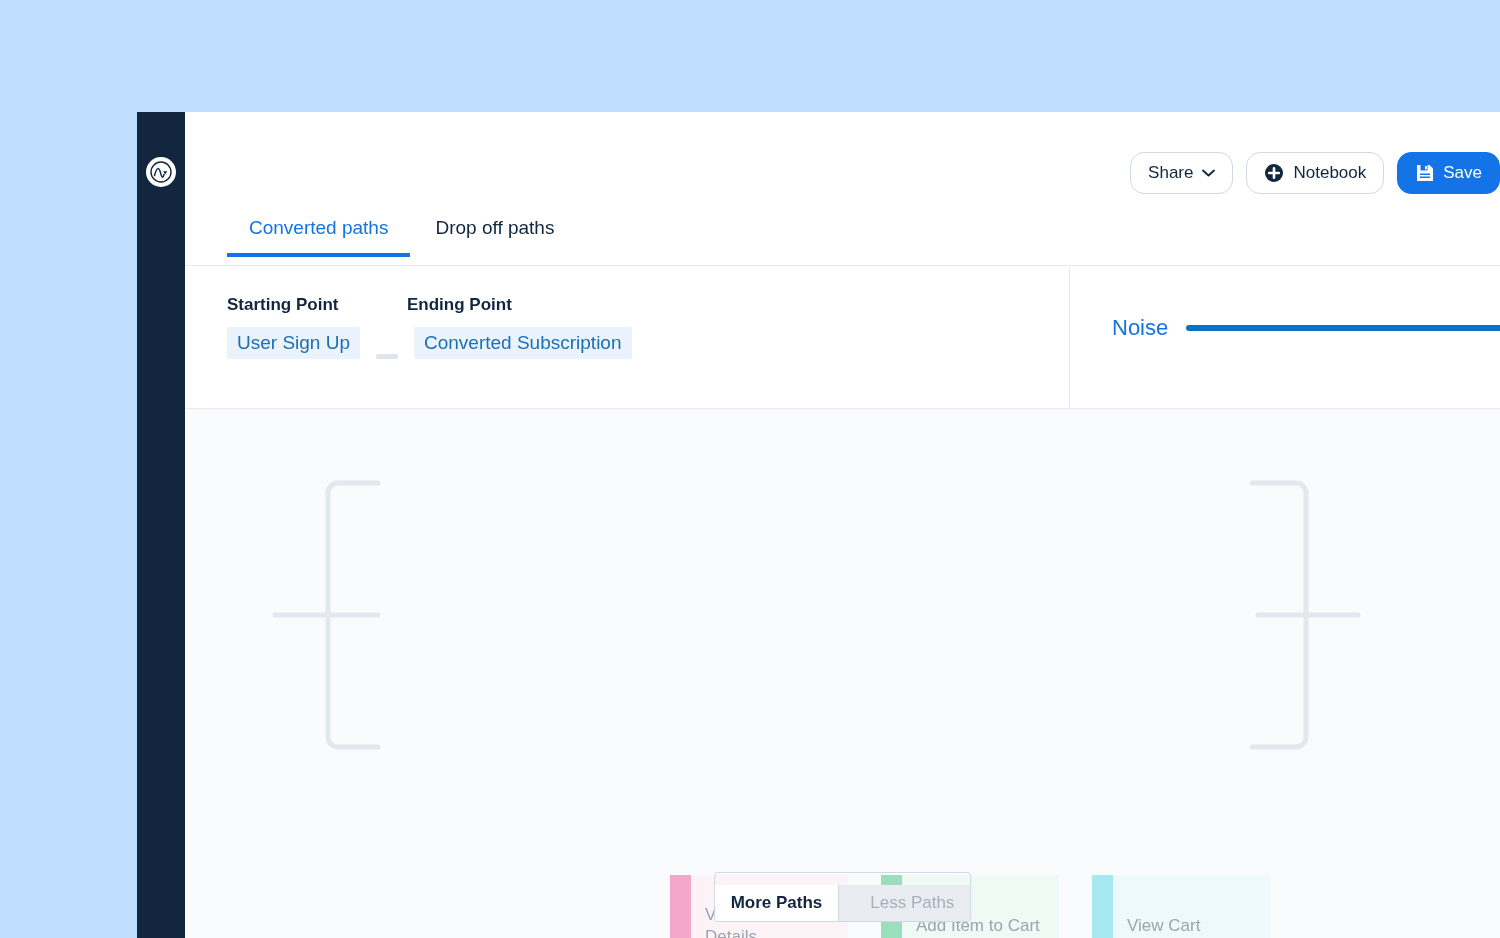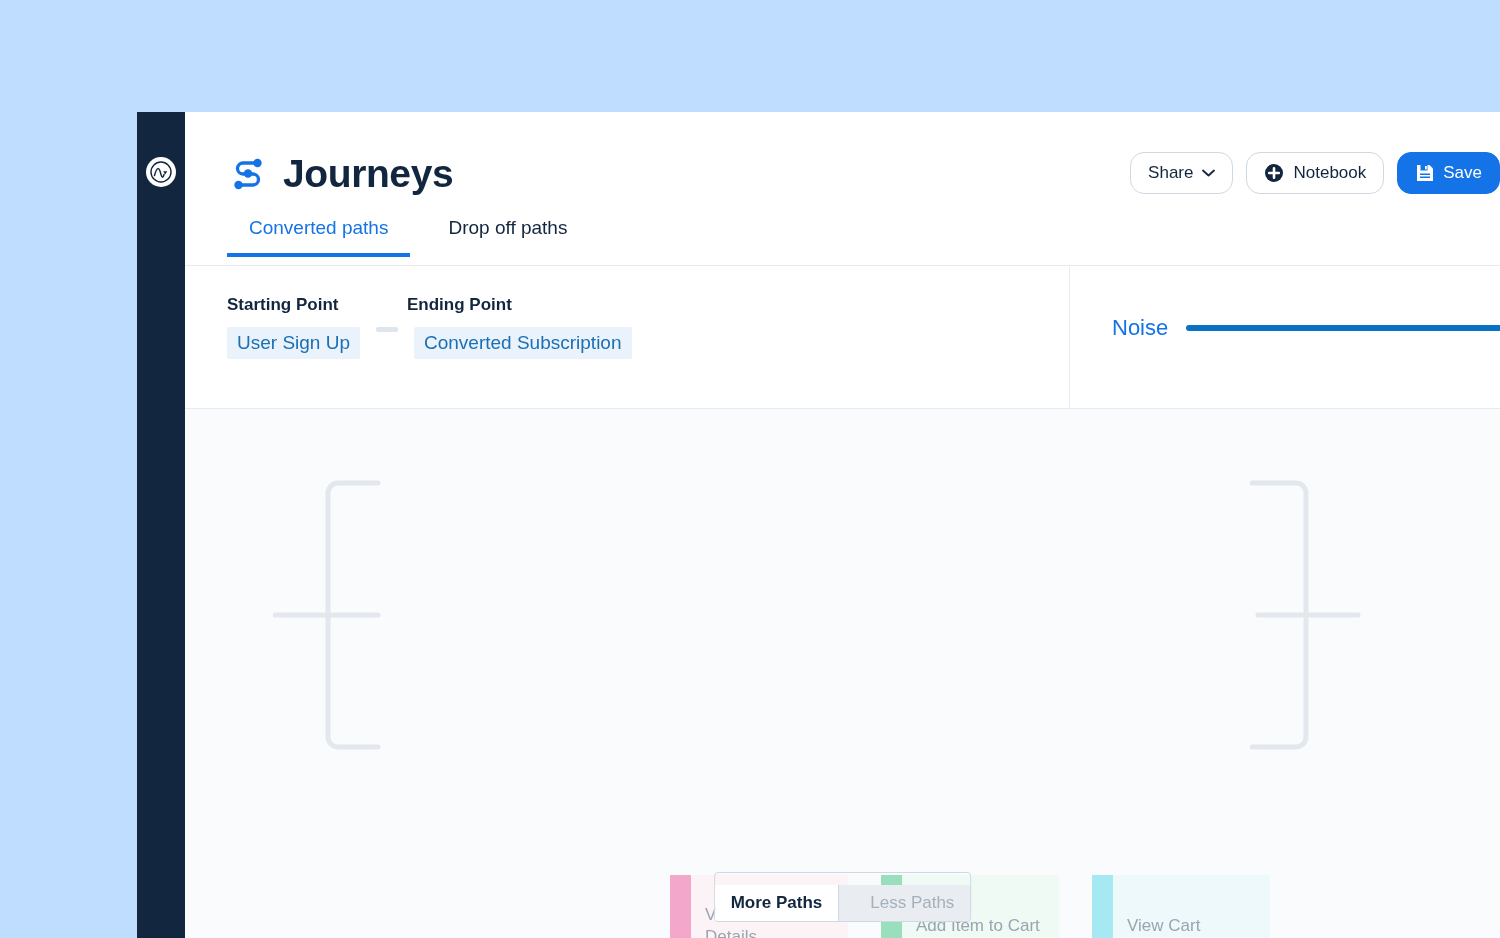--- a/index.html
+++ b/index.html
@@ -70,21 +70,21 @@
   }
   .btn-primary {
     background: #1473e6; border-color: #1473e6; color: #ffffff; gap: 8px;
   }
   .chev { width: 13px; height: 8px; display: block; }
   .ico { width: 20px; height: 20px; display: block; }
 
   
   .tabs {
     position: absolute; left: 42px; top: 105px;
-    display: flex; gap: 16px;
+    display: flex; gap: 3px;
   }
   .tab {
     font-size: 19px; color: #12263f;
     padding: 0 22px 14px 22px;
     cursor: pointer; white-space: nowrap;
     border-bottom: 4px solid transparent;
     background: none; border-left: none; border-right: none; border-top: none;
     font-family: "Liberation Sans", sans-serif;
   }
   .tab.active { color: #1473e6; border-bottom-color: #1473e6; }
@@ -108,21 +108,21 @@
   .fl-labels {
     position: absolute; left: 42px; top: 28px;
     display: flex;
   }
   .fl-label {
     font-size: 17px; font-weight: 700; color: #12263f;
   }
   .fl-label.start { width: 180px; }
   .fl-chips {
     position: absolute; left: 42px; top: 60px;
-    display: flex; align-items: flex-start; gap: 0;
+    display: flex; align-items: flex-end; gap: 0;
   }
   .chip {
     background: #eaf3fb; color: #1a6fb5;
     font-size: 19px; padding: 5px 10px;
     border-radius: 2px; white-space: nowrap;
     cursor: pointer;
   }
   .chip-link {
     width: 22px; height: 5px; background: #dfe5ec;
     margin: 0 16px; border-radius: 2px;
@@ -203,29 +203,20 @@
           <circle cx="11" cy="11" r="10" fill="none" stroke="#12263f" stroke-width="1.4"></circle>
           <path d="M4.5 14.5 C7 5.5, 9 5.5, 11 13.5 C12 17, 13.2 17, 14 13.5" fill="none" stroke="#12263f" stroke-width="1.5" stroke-linecap="round"></path>
           <path d="M13.2 10.2 L17.2 10.2 L15.2 13.6 Z" fill="#12263f"></path>
         </svg>
       </div>
     </div>
 
     <div class="main">
 
       <div class="header">
-        <div class="brand">
-          <svg class="brand-icon" viewBox="0 0 42 42">
-            <path d="M30 11 H16 a5.5 5.5 0 0 0 0 11 h10 a5.5 5.5 0 0 1 0 11 H12" fill="none" stroke="#1473e6" stroke-width="3.3" stroke-linecap="round"></path>
-            <circle cx="30.5" cy="11" r="4.2" fill="#1473e6"></circle>
-            <circle cx="21" cy="21.5" r="4.2" fill="#1473e6"></circle>
-            <circle cx="11.5" cy="33" r="4.2" fill="#1473e6"></circle>
-          </svg>
-          <div class="brand-title">Journeys</div>
-        </div>
 
         <div class="header-actions">
           <button class="btn">
             <span>Share</span>
             <svg class="chev" viewBox="0 0 13 8">
               <path d="M1 1.5 L6.5 6.5 L12 1.5" fill="none" stroke="#12263f" stroke-width="1.8" stroke-linecap="round" stroke-linejoin="round"></path>
             </svg>
           </button>
 
           <button class="btn">

